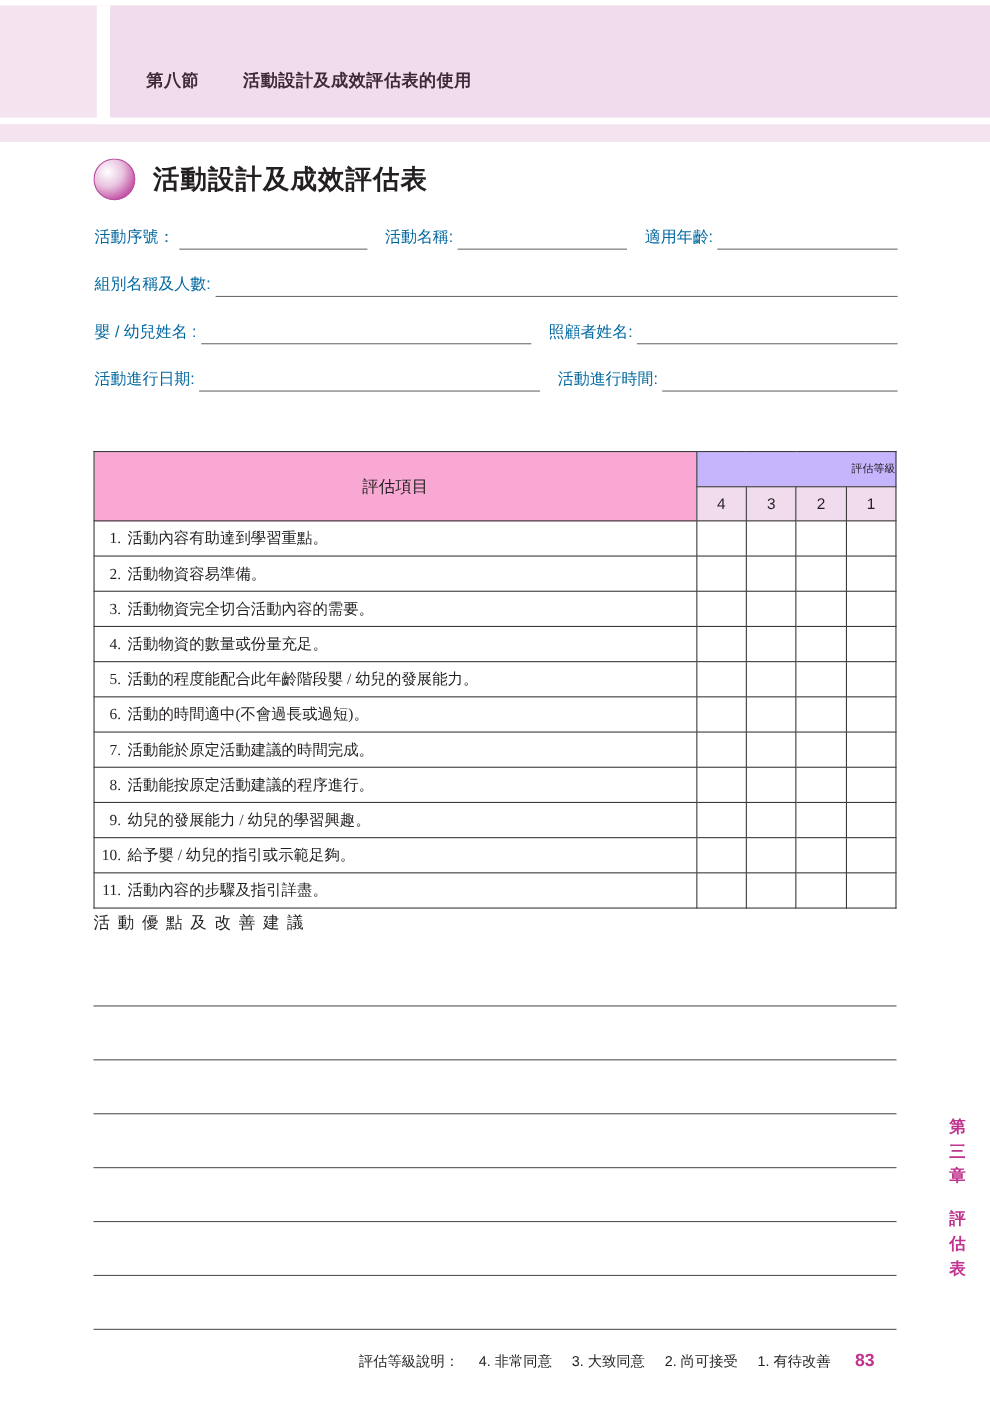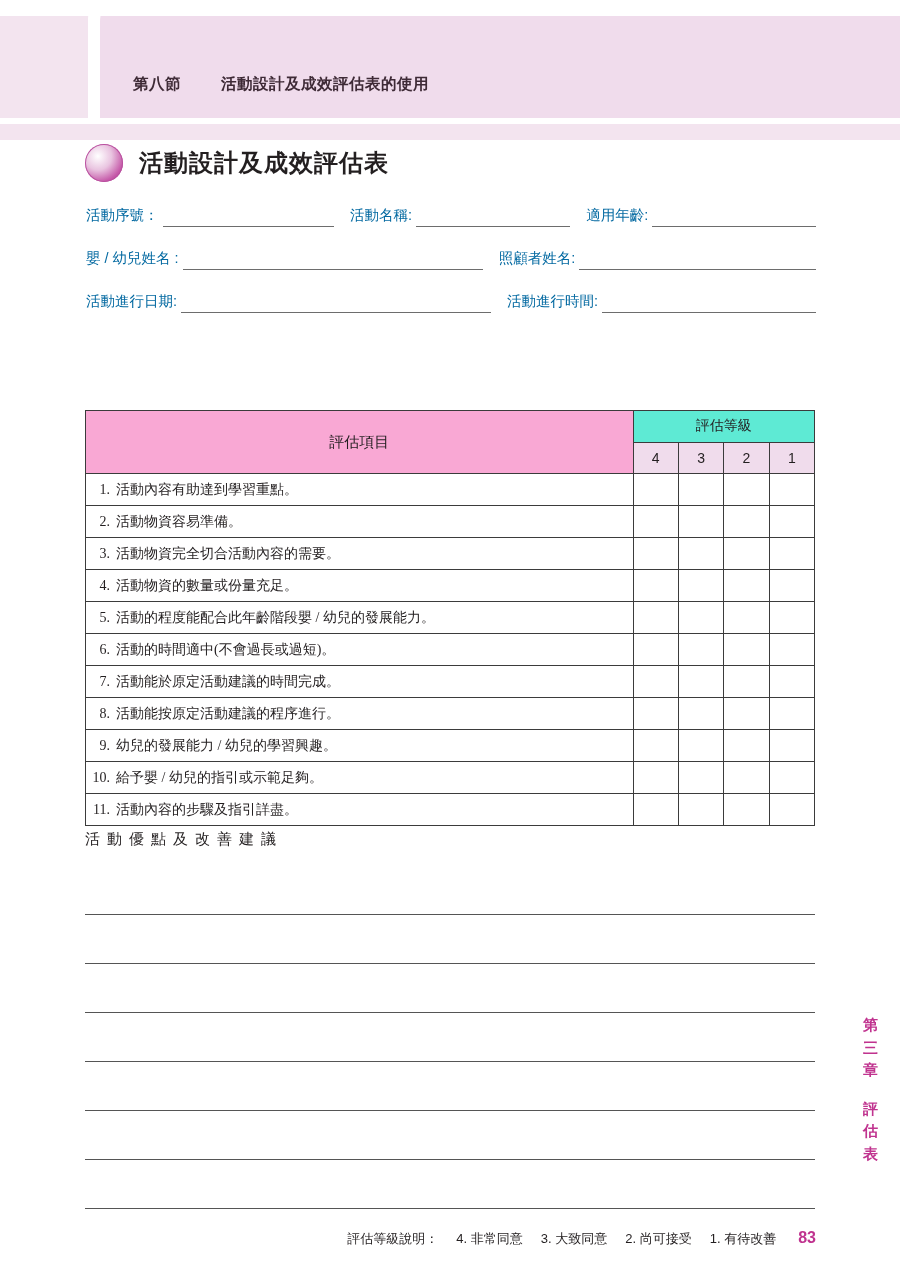--- a/index.html
+++ b/index.html
@@ -12,21 +12,21 @@
     background: #ffffff;
     font-family: "Liberation Sans", "DejaVu Sans", sans-serif;
     color: #231f20;
     position: relative;
     overflow: hidden;
   }
 
   
   .header-band {
     position: absolute;
-    top: 16px;
+    top: 5px;
     left: 0;
     width: 900px;
     height: 124px;
     background: #f3e4ef;
     overflow: hidden;
   }
   .header-white-curve {
     position: absolute;
     left: 88px;
     top: -40px;
@@ -154,24 +154,24 @@
   .hdr-item {
     background: #f9a8d4;
     width: 550px;
     text-align: center;
     font-weight: normal;
     font-size: 15px;
     height: 62px;
     vertical-align: middle;
   }
   .hdr-grade {
-    background: #5eead4;
-    text-align: center;
+    background: #c4b5fd;
+    text-align: right;
     font-weight: normal;
-    font-size: 14px;
+    font-size: 10px;
     height: 30px;
   }
   .grade-num {
     background: #f0dcec;
     text-align: center;
     font-weight: normal;
     font-size: 14px;
     height: 30px;
     width: 45px;
   }
@@ -231,21 +231,21 @@
     margin-top: 16px;
   }
 
   
   .footer {
     position: absolute;
     left: 0;
     top: 1105px;
     width: 900px;
     text-align: right;
-    padding-right: 84px;
+    padding-right: 105px;
     font-size: 13px;
     color: #231f20;
     box-sizing: border-box;
   }
   .footer .legend span {
     margin-left: 18px;
   }
   .footer .pageno {
     font-weight: bold;
     color: #c0338f;
@@ -279,20 +279,24 @@
       <span class="fl">活動序號：</span>
       <span class="rule" style="width:178px"></span>
       <span class="gap"></span>
       <span class="fl">活動名稱:</span>
       <span class="rule" style="width:160px"></span>
       <span class="gap"></span>
       <span class="fl">適用年齡:</span>
       <span class="rule" style="width:170px"></span>
     </div>
 
+    <div class="form-row">
+      <span class="fl">組別名稱及人數:</span>
+      <span class="rule" style="flex:1"></span>
+    </div>
 
     <div class="form-row">
       <span class="fl">嬰 / 幼兒姓名 :</span>
       <span class="rule" style="width:300px"></span>
       <span class="gap"></span>
       <span class="fl">照顧者姓名:</span>
       <span class="rule" style="flex:1"></span>
     </div>
 
     <div class="form-row">

